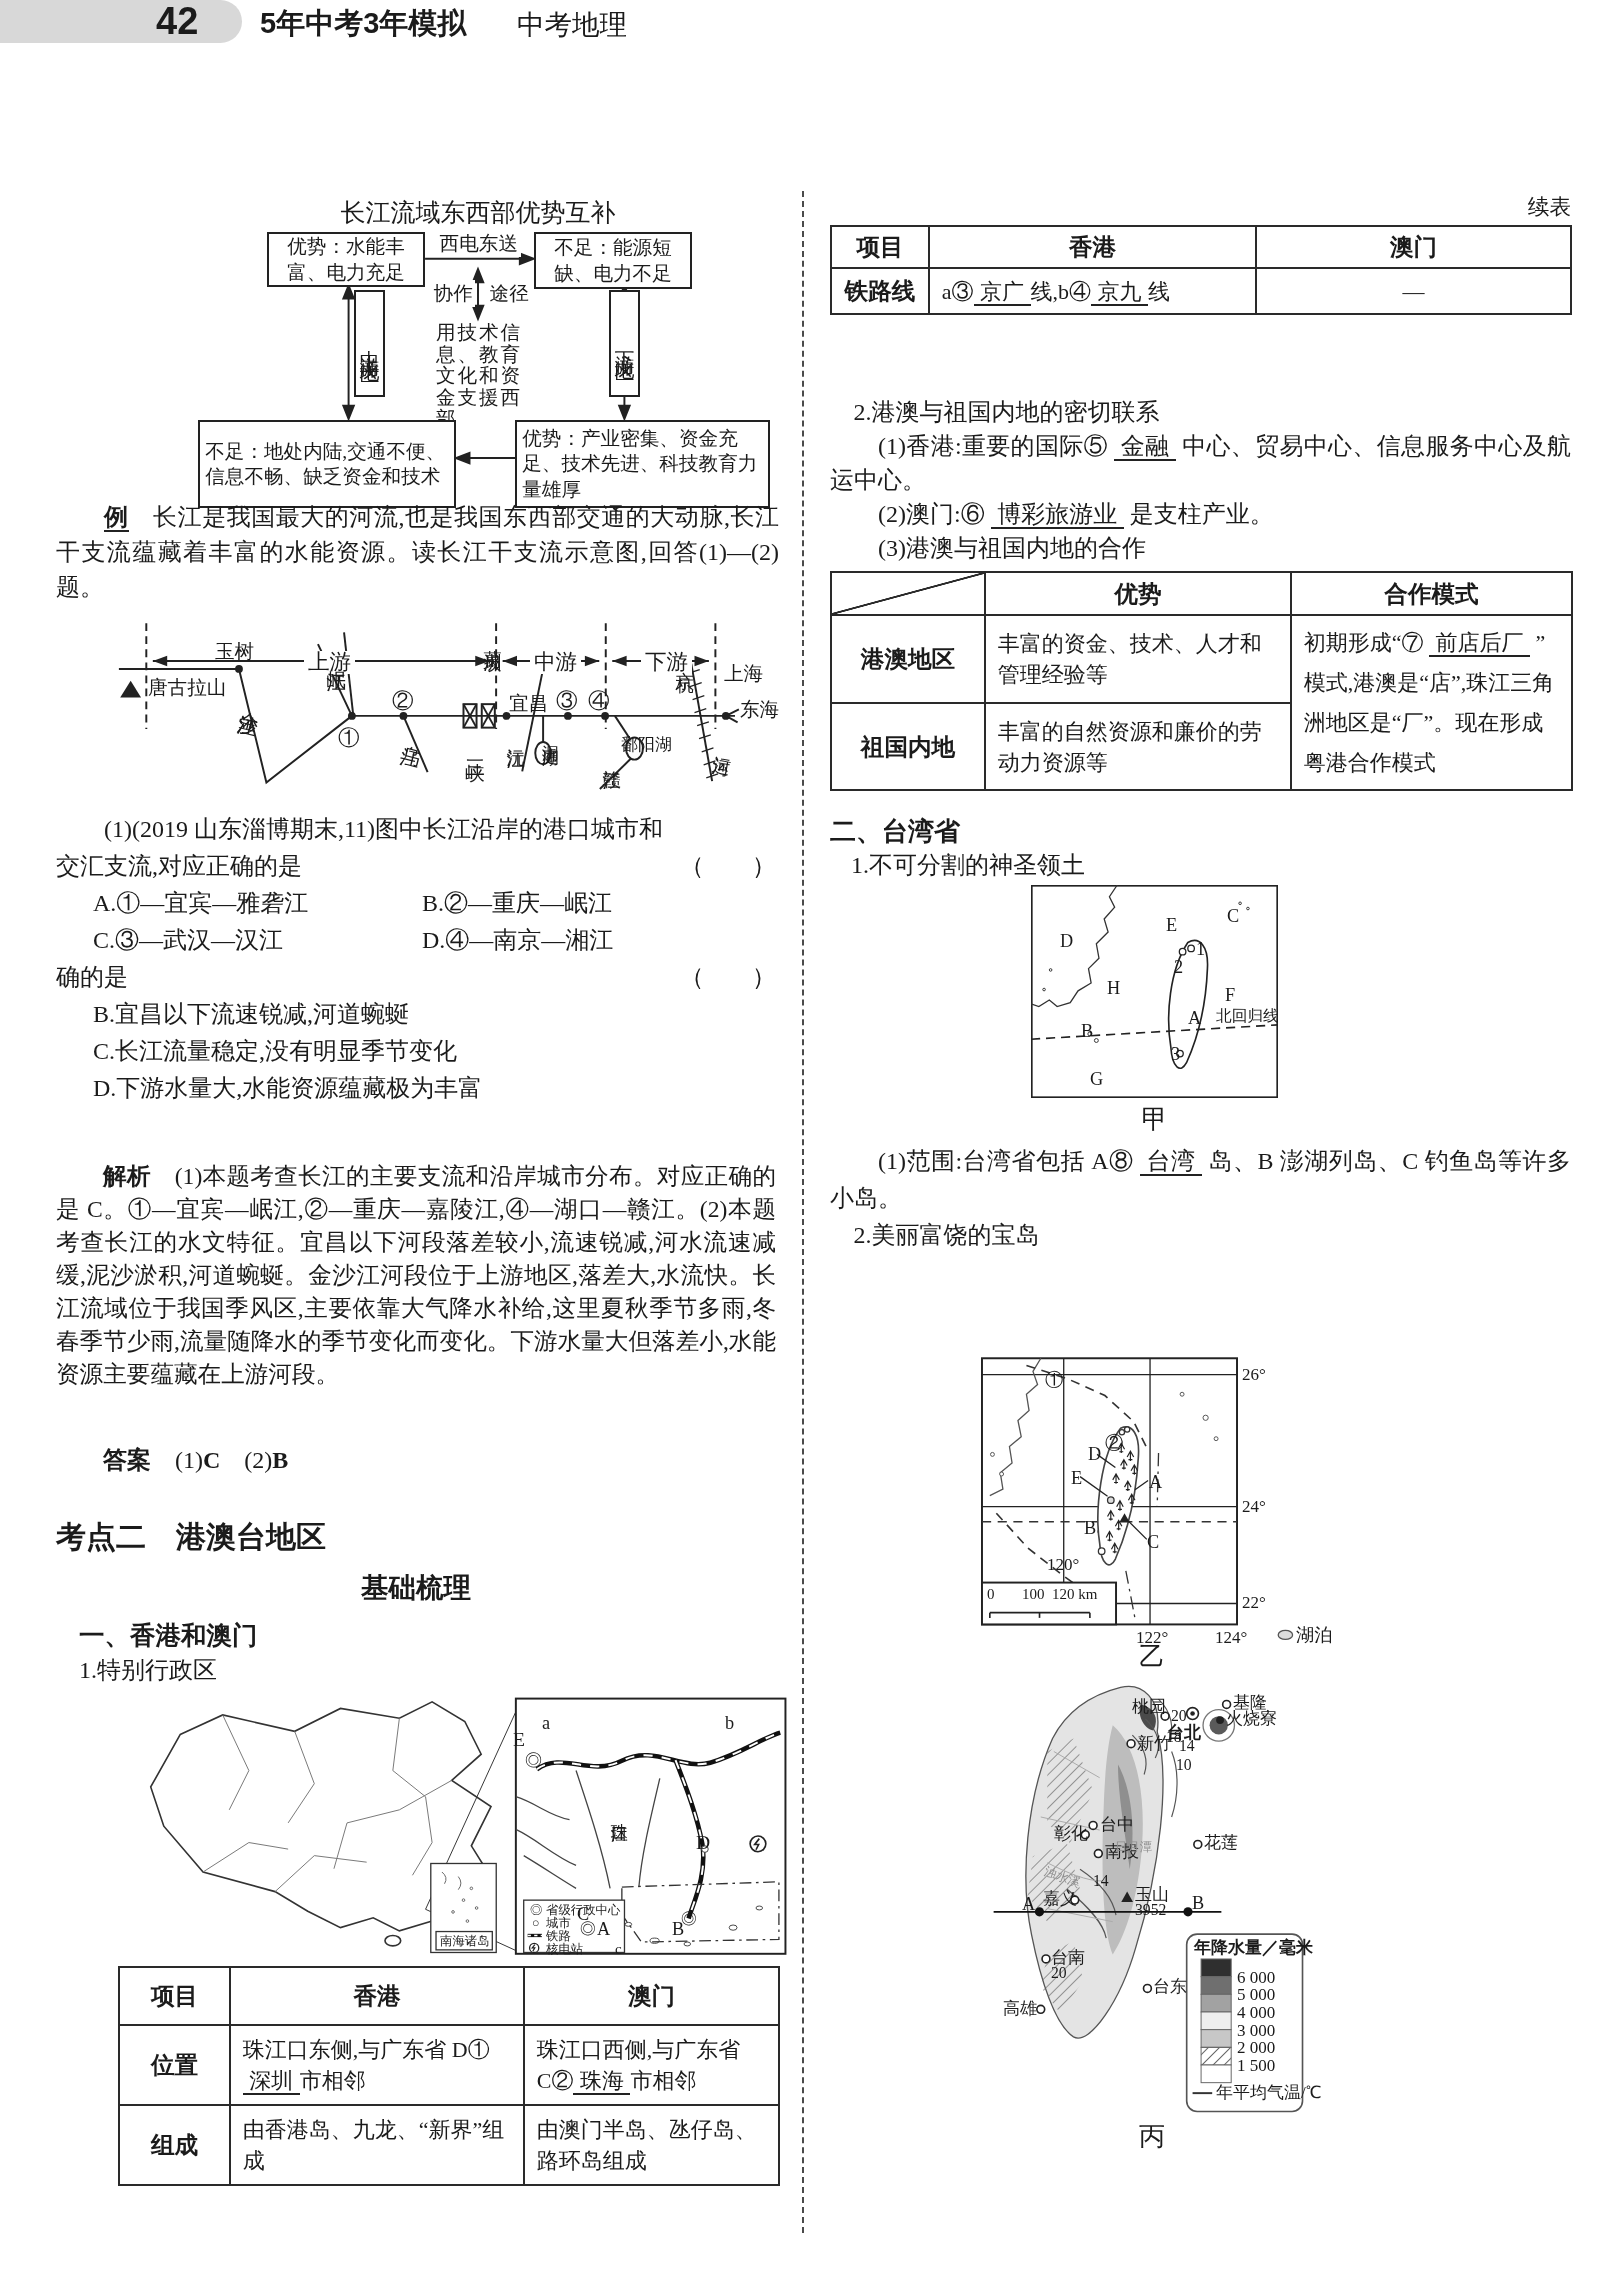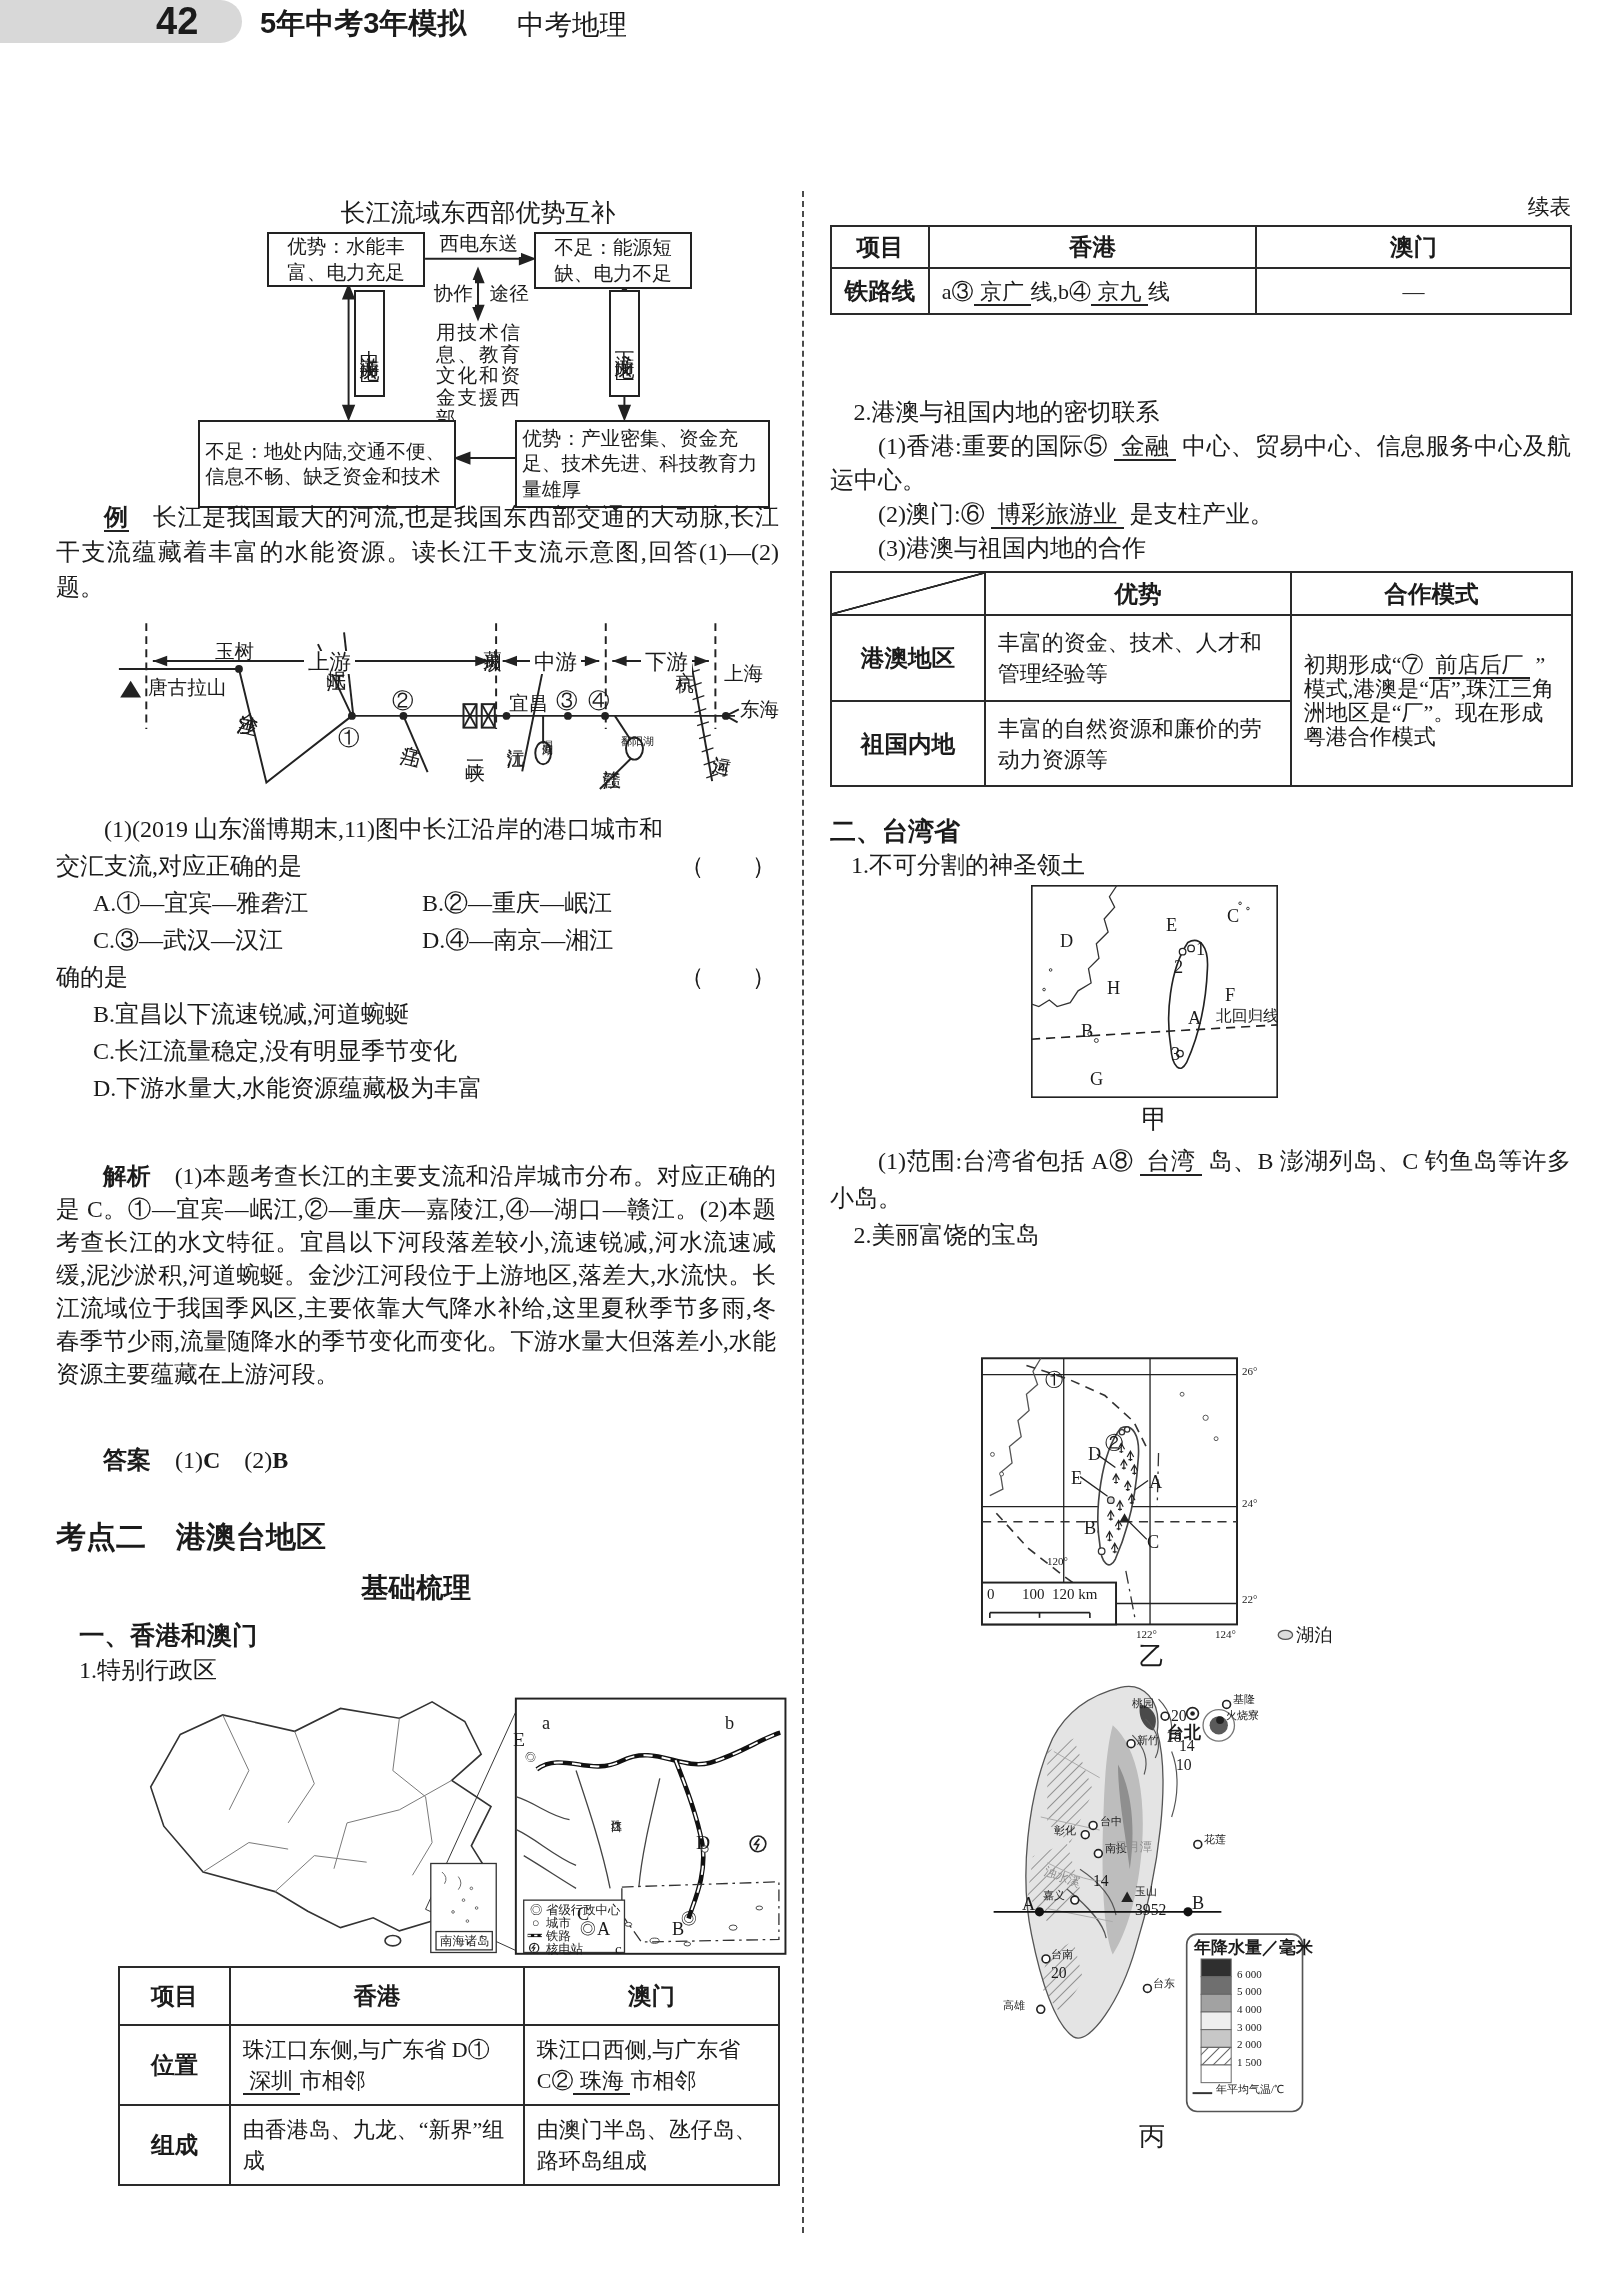--- a/index.html
+++ b/index.html
@@ -6,21 +6,21 @@
   body{width:1623px;height:2295px;position:relative;background:#fff;color:#1b1b1b;
        font-family:"Liberation Serif",serif;}
   .abs{position:absolute;}
   .hd{font-family:"Liberation Sans",sans-serif;font-weight:bold;}
   .just{text-align:justify;text-justify:inter-character;}
   .ind2{text-indent:48px;}
   .blank{border-bottom:2px solid #222;padding:0 6.5px;}
   .lbl{position:absolute;white-space:pre;transform-origin:left top;line-height:1.05;font-size:18.3px;}
   .v{writing-mode:vertical-rl;text-orientation:upright;letter-spacing:2.6px;}
   .seg{font-size:21.6px;background:#fff;padding:0 3.9px;}
-  .m24{font-size:15.7px}.m26{font-size:11px}.m26b{font-size:17px;font-weight:bold}
+  .m24{font-size:15.7px}.m26{font-size:17px}.m26b{font-size:17px;font-weight:bold}
   .m28{font-size:18.3px}.m30{font-size:19.6px}.m33{font-size:21.6px}
   .tiny{font-size:12.4px}.tiny2{font-size:15px}
   .faint{color:#8f8f8f}
   table.tbl{border-collapse:collapse;table-layout:fixed;}
   table.tbl td{border:2px solid #2a2a2a;vertical-align:middle;box-sizing:border-box;}
   .th{font-family:"Liberation Sans",sans-serif;font-weight:bold;text-align:center;font-size:23.6px;}
   .cell{font-size:22px;line-height:31px;padding:6.5px 11.8px;}
   .fc-box{position:absolute;border:2px solid #222;background:#fff;display:flex;align-items:center;
           justify-content:center;text-align:center;font-size:19.6px;line-height:25.5px;
           padding:2.6px 5.2px;box-sizing:border-box;}
@@ -354,21 +354,21 @@
     </colgroup>
   <tbody>
       <tr style="height:43px">
     <td class="diag"></td>
     <td class="th">优势</td>
     <td class="th">合作模式</td>
   </tr>
   <tr style="height:86px">
     <td class="th">港澳地区</td>
     <td class="cell">丰富的资金、技术、人才和管理经验等</td>
-    <td class="cell" rowspan="2" style="line-height:24px;"><span>初期形成“⑦ </span><span class="blank">前店后厂</span><span> ”模式,港澳是“店”,珠江三角洲地区是“厂”。现在形成粤港合作模式</span></td>
+    <td class="cell" rowspan="2" style="line-height:40px;"><span>初期形成“⑦ </span><span class="blank">前店后厂</span><span> ”模式,港澳是“店”,珠江三角洲地区是“厂”。现在形成粤港合作模式</span></td>
   </tr>
   <tr style="height:85px">
     <td class="th">祖国内地</td>
     <td class="cell">丰富的自然资源和廉价的劳动力资源等</td>
   </tr>
 </tbody>
   </table>
 
 <div class="abs hd" style="left:830px;top:814px;font-size:26px;">二、台湾省</div>
 <div class="abs" style="left:851px;top:849px;font-size:24px;">1.不可分割的神圣领土</div>

